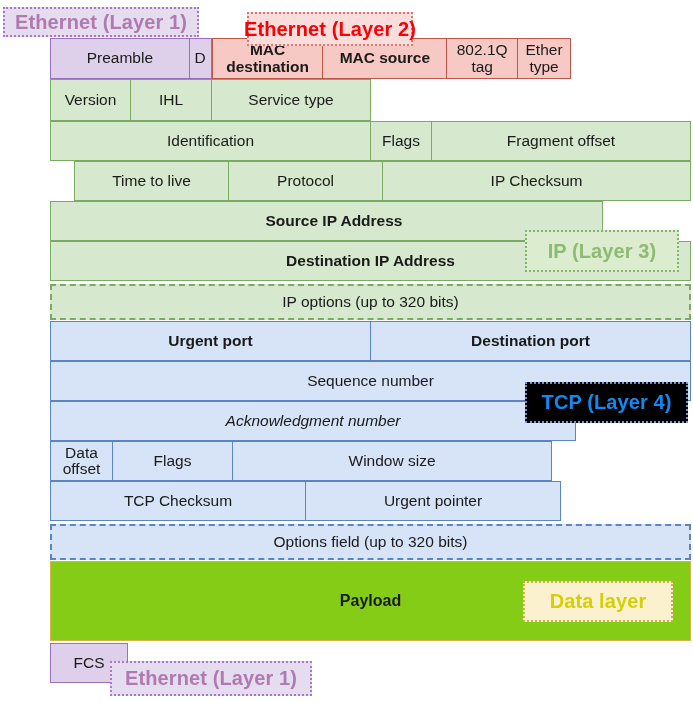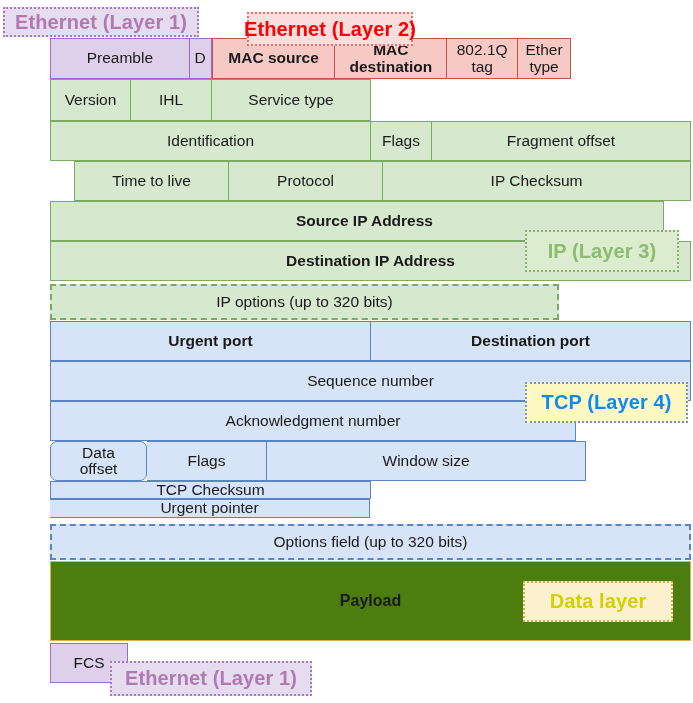--- a/index.html
+++ b/index.html
@@ -73,21 +73,21 @@
     border: 1.5px solid #5b84c4;
   }
   .tcp + .tcp { border-left: none; }
   .tcp-dashed {
     background: #d7e3f7;
     border: 2px dashed #5b84c4;
   }
 
   
   .data-layer-box {
-    background: #4d7c0f;
+    background: #84cc16;
     border: 1.5px solid #d9b44a;
   }
 
   
   .tag {
     position: absolute;
     box-sizing: border-box;
     display: flex;
     align-items: center;
     justify-content: center;
@@ -107,43 +107,43 @@
     color: #fb0007;
     font-size: 20px;
   }
   .tag-ip {
     background: #dceccf;
     border: 2.5px dotted #83b268;
     color: #8cbb72;
     font-size: 20px;
   }
   .tag-tcp {
-    background: #fef9c3;
+    background: #000000;
     border: 2.5px dotted #6f96cd;
     color: #0e8af2;
     font-size: 20px;
   }
   .tag-data {
     background: #fbf1cf;
     border: 2.5px dotted #cfae4c;
     color: #d3d006;
     font-size: 20px;
   }
 </style>
 </head>
 <body>
 
 <div id="diagram">
 
   <div class="row" style="left:50px; top:38px; width:521px; height:41px;">
     <div class="cell eth1" style="width:140px;">Preamble</div>
     <div class="cell eth1" style="width:22px;">D</div>
-    <div class="cell eth2 bold" style="width:124px;">MAC source</div>
     <div class="cell eth2 bold" style="width:112px;">MAC
 destination</div>
+    <div class="cell eth2 bold" style="width:124px;">MAC source</div>
     <div class="cell eth2" style="width:71px;">802.1Q
 tag</div>
     <div class="cell eth2" style="width:53px;">Ether
 type</div>
   </div>
 
   <div class="row" style="left:50px; top:79px; width:641px; height:42px;">
     <div class="cell ip" style="width:81px;">Version</div>
     <div class="cell ip" style="width:81px;">IHL</div>
     <div class="cell ip" style="width:159px;">Service type</div>
@@ -155,52 +155,52 @@
     <div class="cell ip" style="width:259px;">Fragment offset</div>
   </div>
 
   <div class="row" style="left:50px; top:161px; width:641px; height:40px;">
     <div class="cell ip" style="width:161px;margin-left:24px;">Time to live</div>
     <div class="cell ip" style="width:160px;">Protocol</div>
     <div class="cell ip" style="width:320px;">IP Checksum</div>
   </div>
 
   <div class="row" style="left:50px; top:201px; width:641px; height:40px;">
-    <div class="cell ip bold" style="width:614px;padding-left:15px;">Source IP Address</div>
+    <div class="cell ip bold" style="width:553px;padding-left:15px;">Source IP Address</div>
   </div>
 
   <div class="row" style="left:50px; top:241px; width:641px; height:40px;">
     <div class="cell ip bold" style="width:641px;">Destination IP Address</div>
   </div>
 
   <div class="row" style="left:50px; top:284px; width:641px; height:36px;">
-    <div class="cell ip-dashed" style="width:509px;">IP options (up to 320 bits)</div>
+    <div class="cell ip-dashed" style="width:641px;">IP options (up to 320 bits)</div>
   </div>
 
   <div class="row" style="left:50px; top:321px; width:641px; height:40px;">
     <div class="cell tcp bold" style="width:321px;">Urgent port</div>
     <div class="cell tcp bold" style="width:320px;">Destination port</div>
   </div>
 
   <div class="row" style="left:50px; top:361px; width:641px; height:40px;">
     <div class="cell tcp" style="width:641px;">Sequence number</div>
   </div>
 
   <div class="row" style="left:50px; top:401px; width:641px; height:40px;">
-    <div class="cell tcp" style="width:526px;">Acknowledgment number</div>
+    <div class="cell tcp" style="width:526px;font-style:italic;">Acknowledgment number</div>
   </div>
 
   <div class="row" style="left:50px; top:441px; width:641px; height:40px;">
-    <div class="cell tcp" style="width:97px;border-radius:7px;">Data
+    <div class="cell tcp" style="width:63px;">Data
 offset</div>
     <div class="cell tcp" style="width:120px;">Flags</div>
     <div class="cell tcp" style="width:319px;">Window size</div>
   </div>
 
-  <div class="row" style="left:50px; top:481px; width:511px; height:40px;flex-direction:column;">
+  <div class="row" style="left:50px; top:481px; width:511px; height:40px;">
     <div class="cell tcp" style="width:321px;">TCP Checksum</div>
     <div class="cell tcp" style="width:320px;">Urgent pointer</div>
   </div>
 
   <div class="row" style="left:50px; top:524px; width:641px; height:36px;">
     <div class="cell tcp-dashed" style="width:641px;">Options field (up to 320 bits)</div>
   </div>
 
   <div class="row" style="left:50px; top:561px; width:641px; height:80px;">
     <div class="cell data-layer-box bold" style="width:641px; font-size:16px;">Payload</div>

